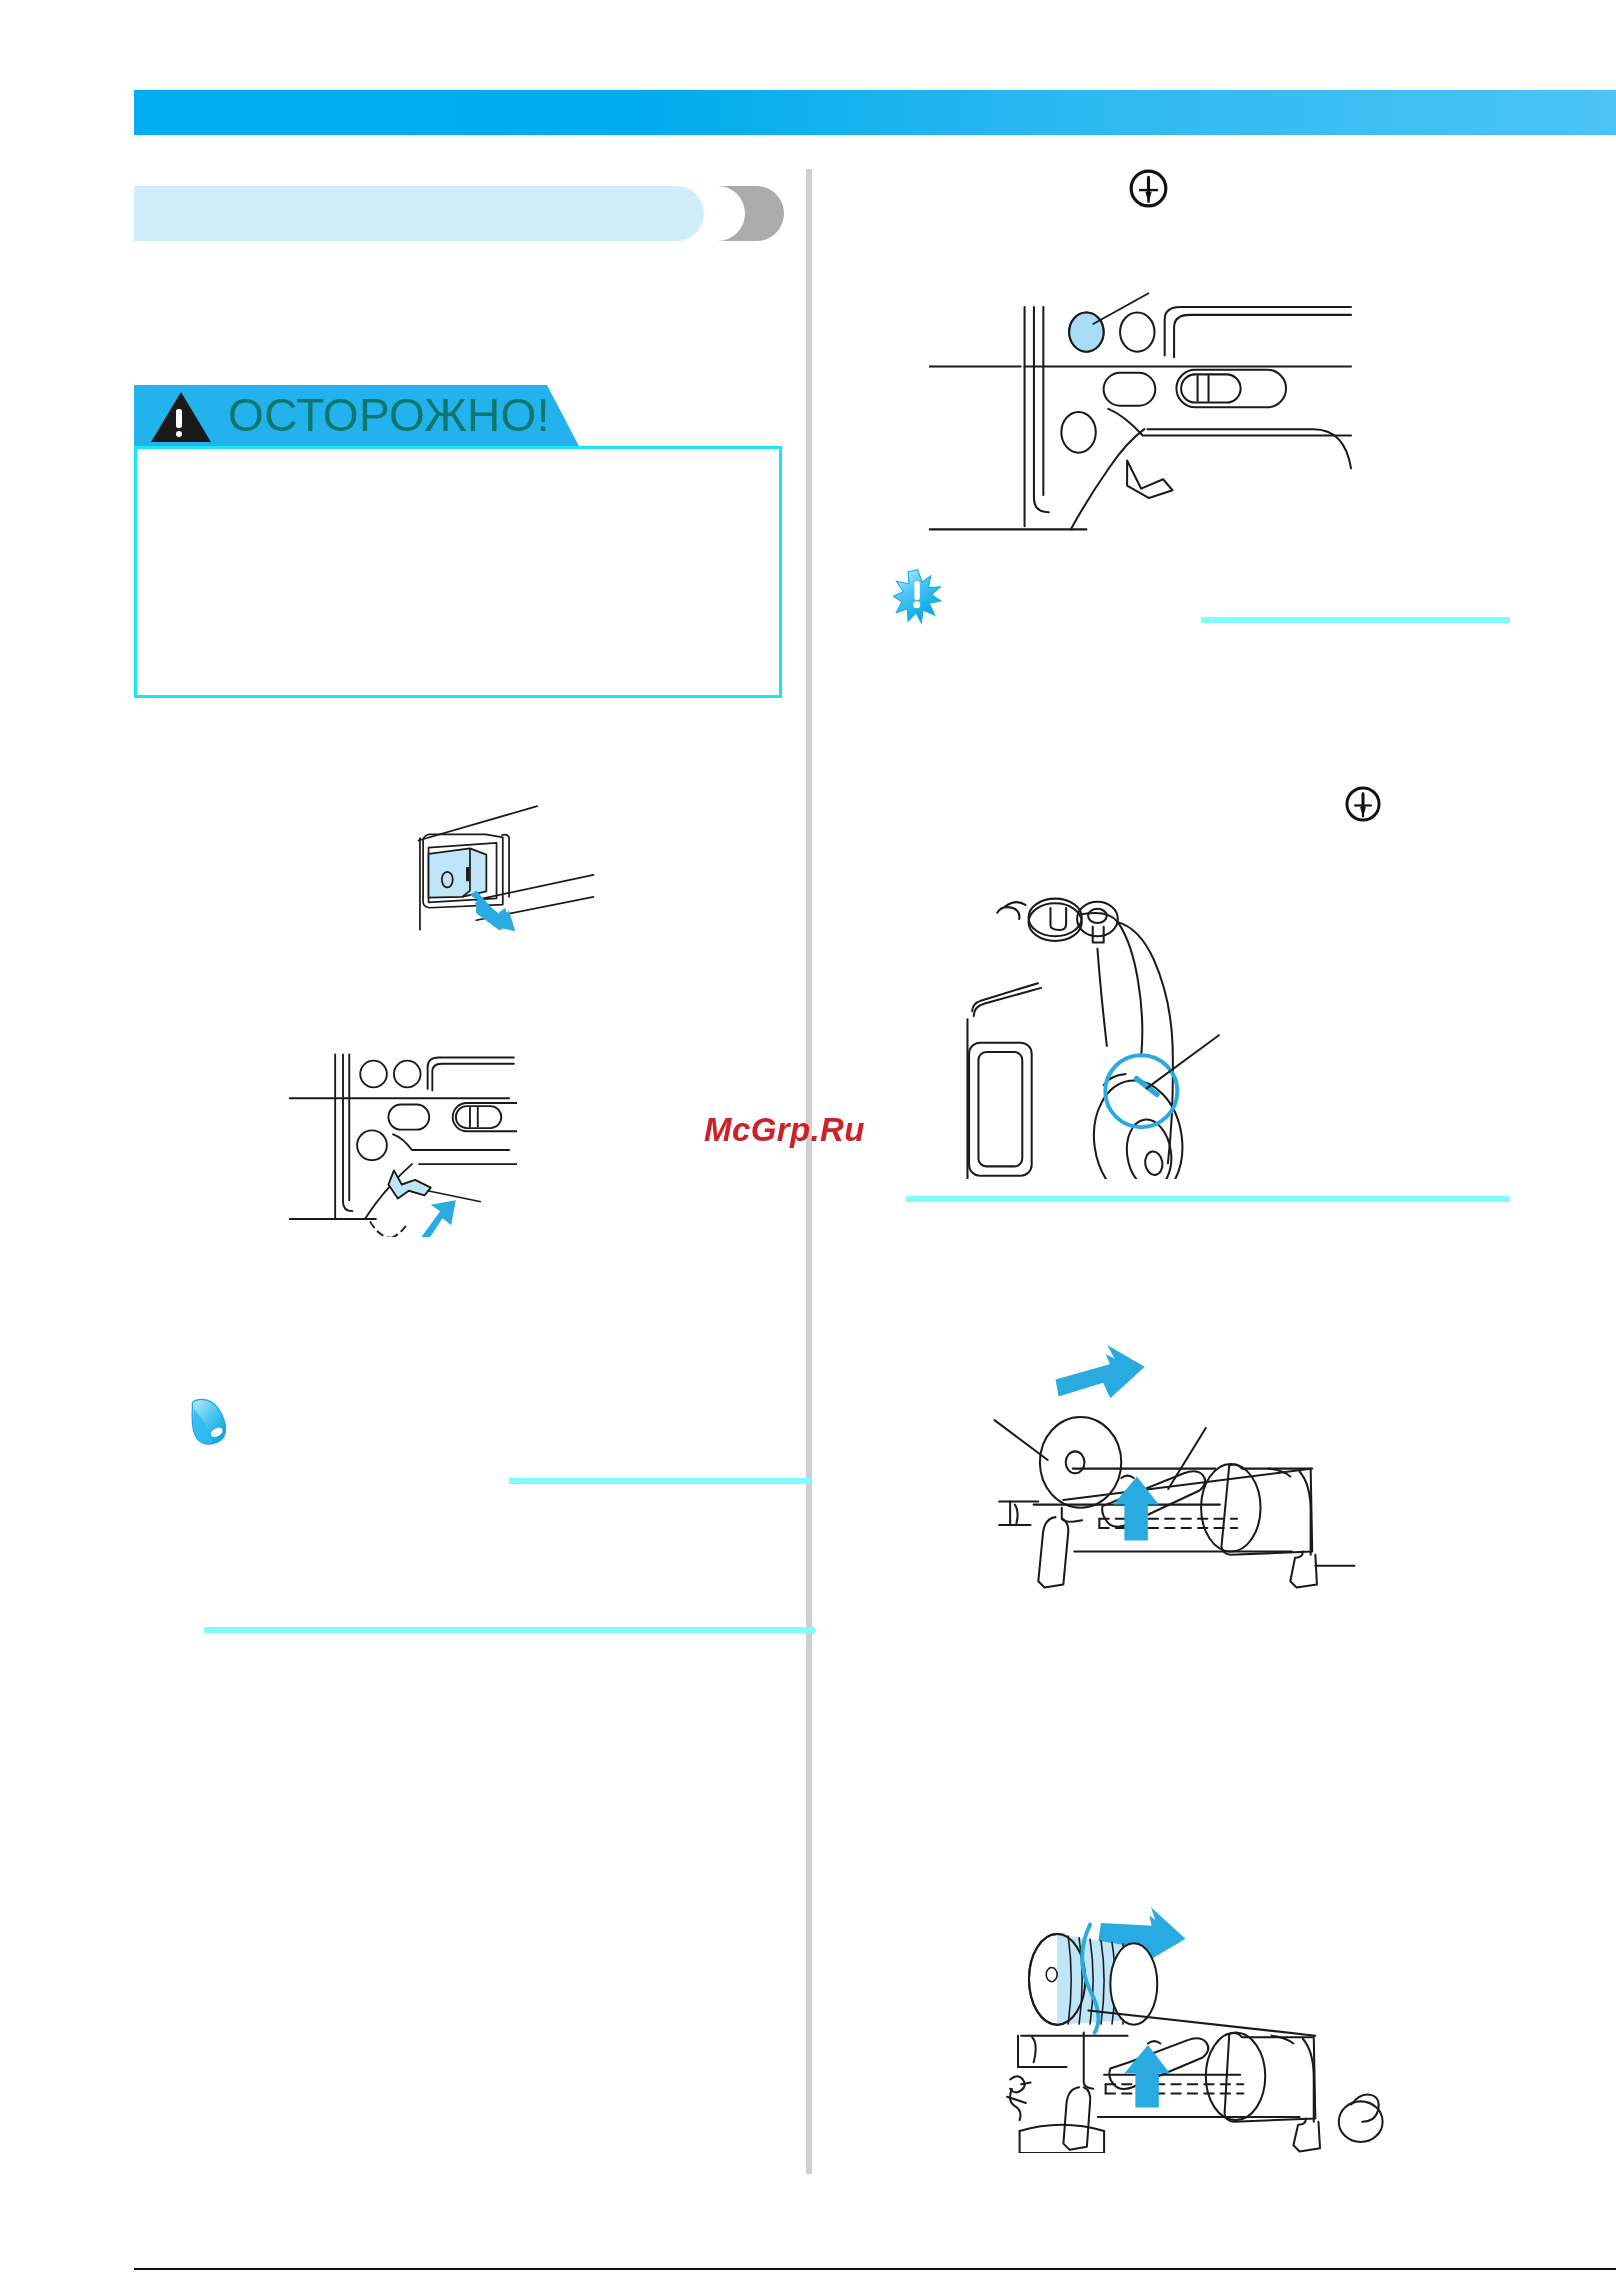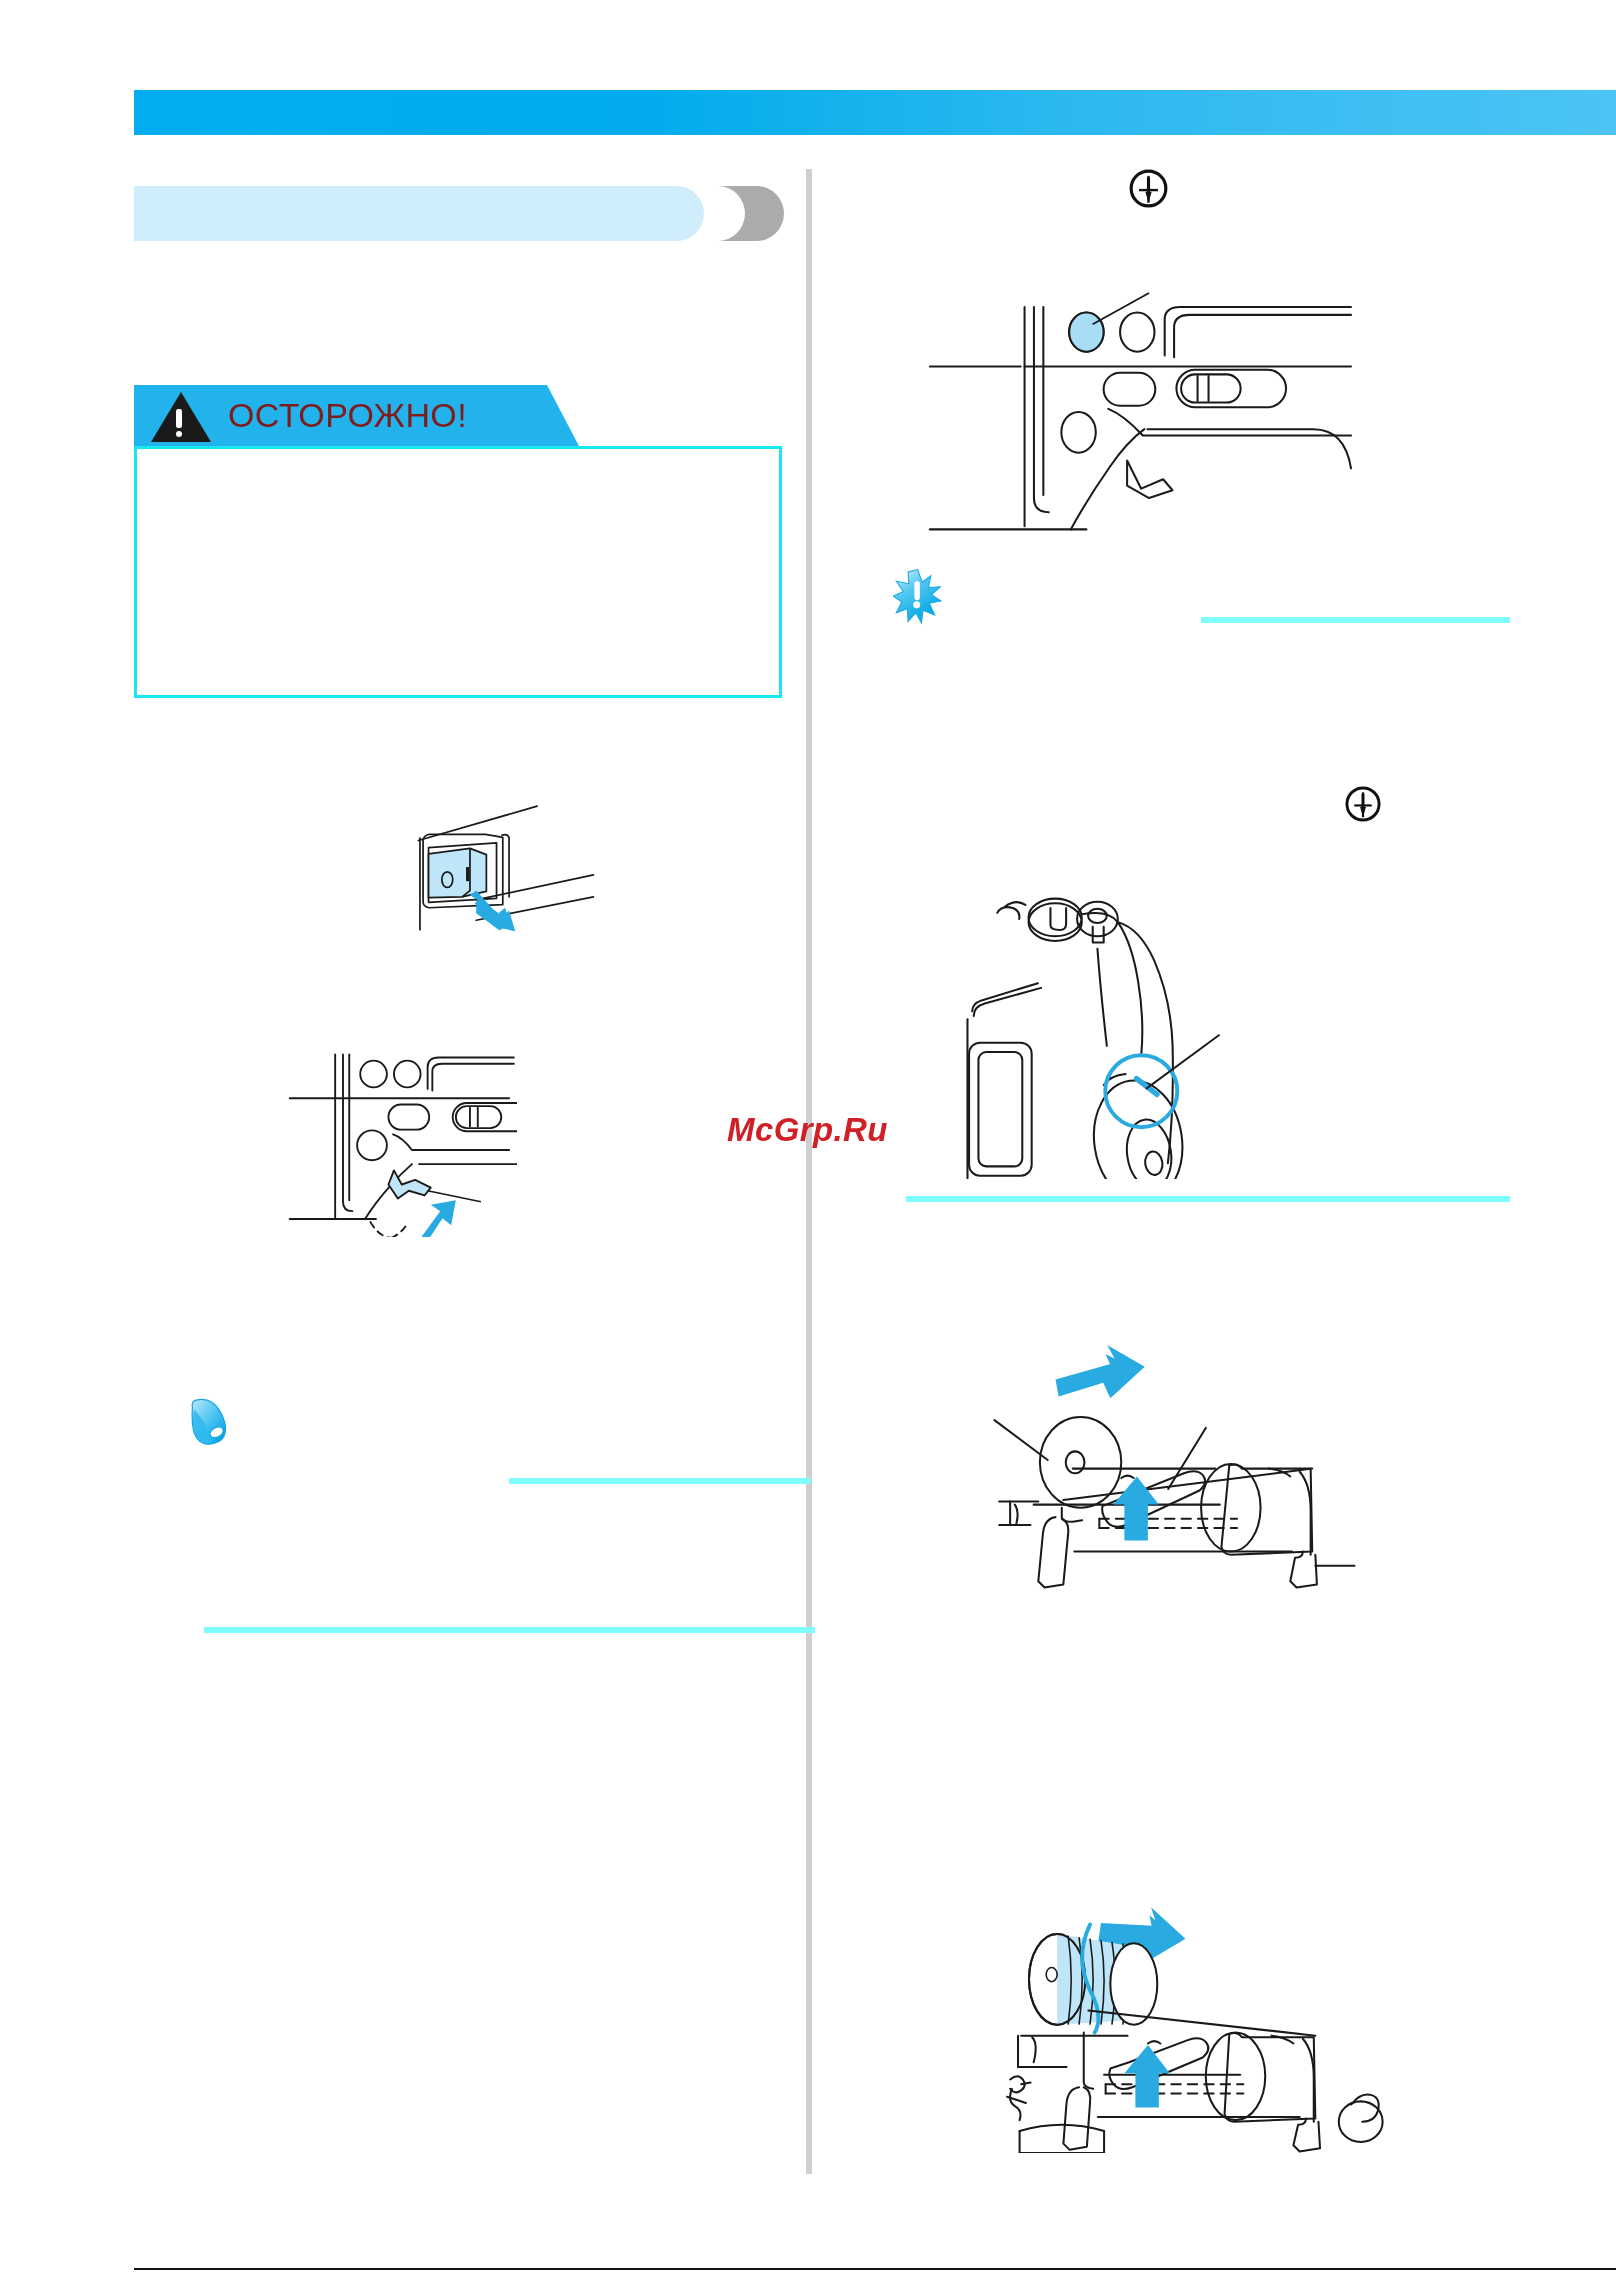--- a/index.html
+++ b/index.html
@@ -26,35 +26,35 @@
   #caution-block{left:134px;top:385px;width:654px;height:323px;}
   .caution-banner-shape{position:absolute;left:0;top:0;width:446px;height:63px;
     background:#22B3EC;clip-path:polygon(0 0,413px 0,446px 63px,0 63px);}
   .caution-tri{position:absolute;left:17px;top:7px;width:0;height:0;
     border-left:30px solid transparent;border-right:30px solid transparent;
     border-bottom:50px solid #1a1a1a;}
   .caution-tri-bang{position:absolute;left:42px;top:23.5px;width:6.3px;height:19.6px;
     background:#ffffff;border-radius:2.3px;}
   .caution-tri-dot{position:absolute;left:42px;top:46px;width:6.3px;height:6.3px;
     background:#ffffff;border-radius:50%;}
-  #caution-title{position:absolute;left:94px;top:11px;font-size:34px;color:#7f1d1d;
+  #caution-title{position:absolute;left:94px;top:11px;font-size:46px;color:#0f766e;
     letter-spacing:0.4px;line-height:39px;text-align:center;}
   #caution-body{position:absolute;left:0;top:61px;width:648px;height:252px;
     border:3.1px solid #19E6F5;background:#ffffff;box-sizing:border-box;}
   #caution-body-text{position:absolute;left:20.4px;top:15.7px;width:603px;font-size:17px;
     color:#222;line-height:27px;}
 
   
   #column-divider{left:806px;top:169px;width:6.3px;height:2005px;background:#CFCFCF;}
 
   
   .cyan-rule{background:#7FFCFC;height:6.3px;}
 
   
-  #watermark{left:727px;top:1111px;font-size:33px;color:#CE2026;font-style:italic;
+  #watermark{left:704px;top:1111px;font-size:33px;color:#CE2026;font-style:italic;
     font-weight:bold;font-family:"Liberation Sans","DejaVu Sans",sans-serif;
     letter-spacing:0.4px;}
 
   
   #bottom-rule{left:134px;top:2268px;width:1483px;height:2.3px;background:#111;}
 
   
   .fig{position:absolute;}
   .fig svg{display:block;}
 

